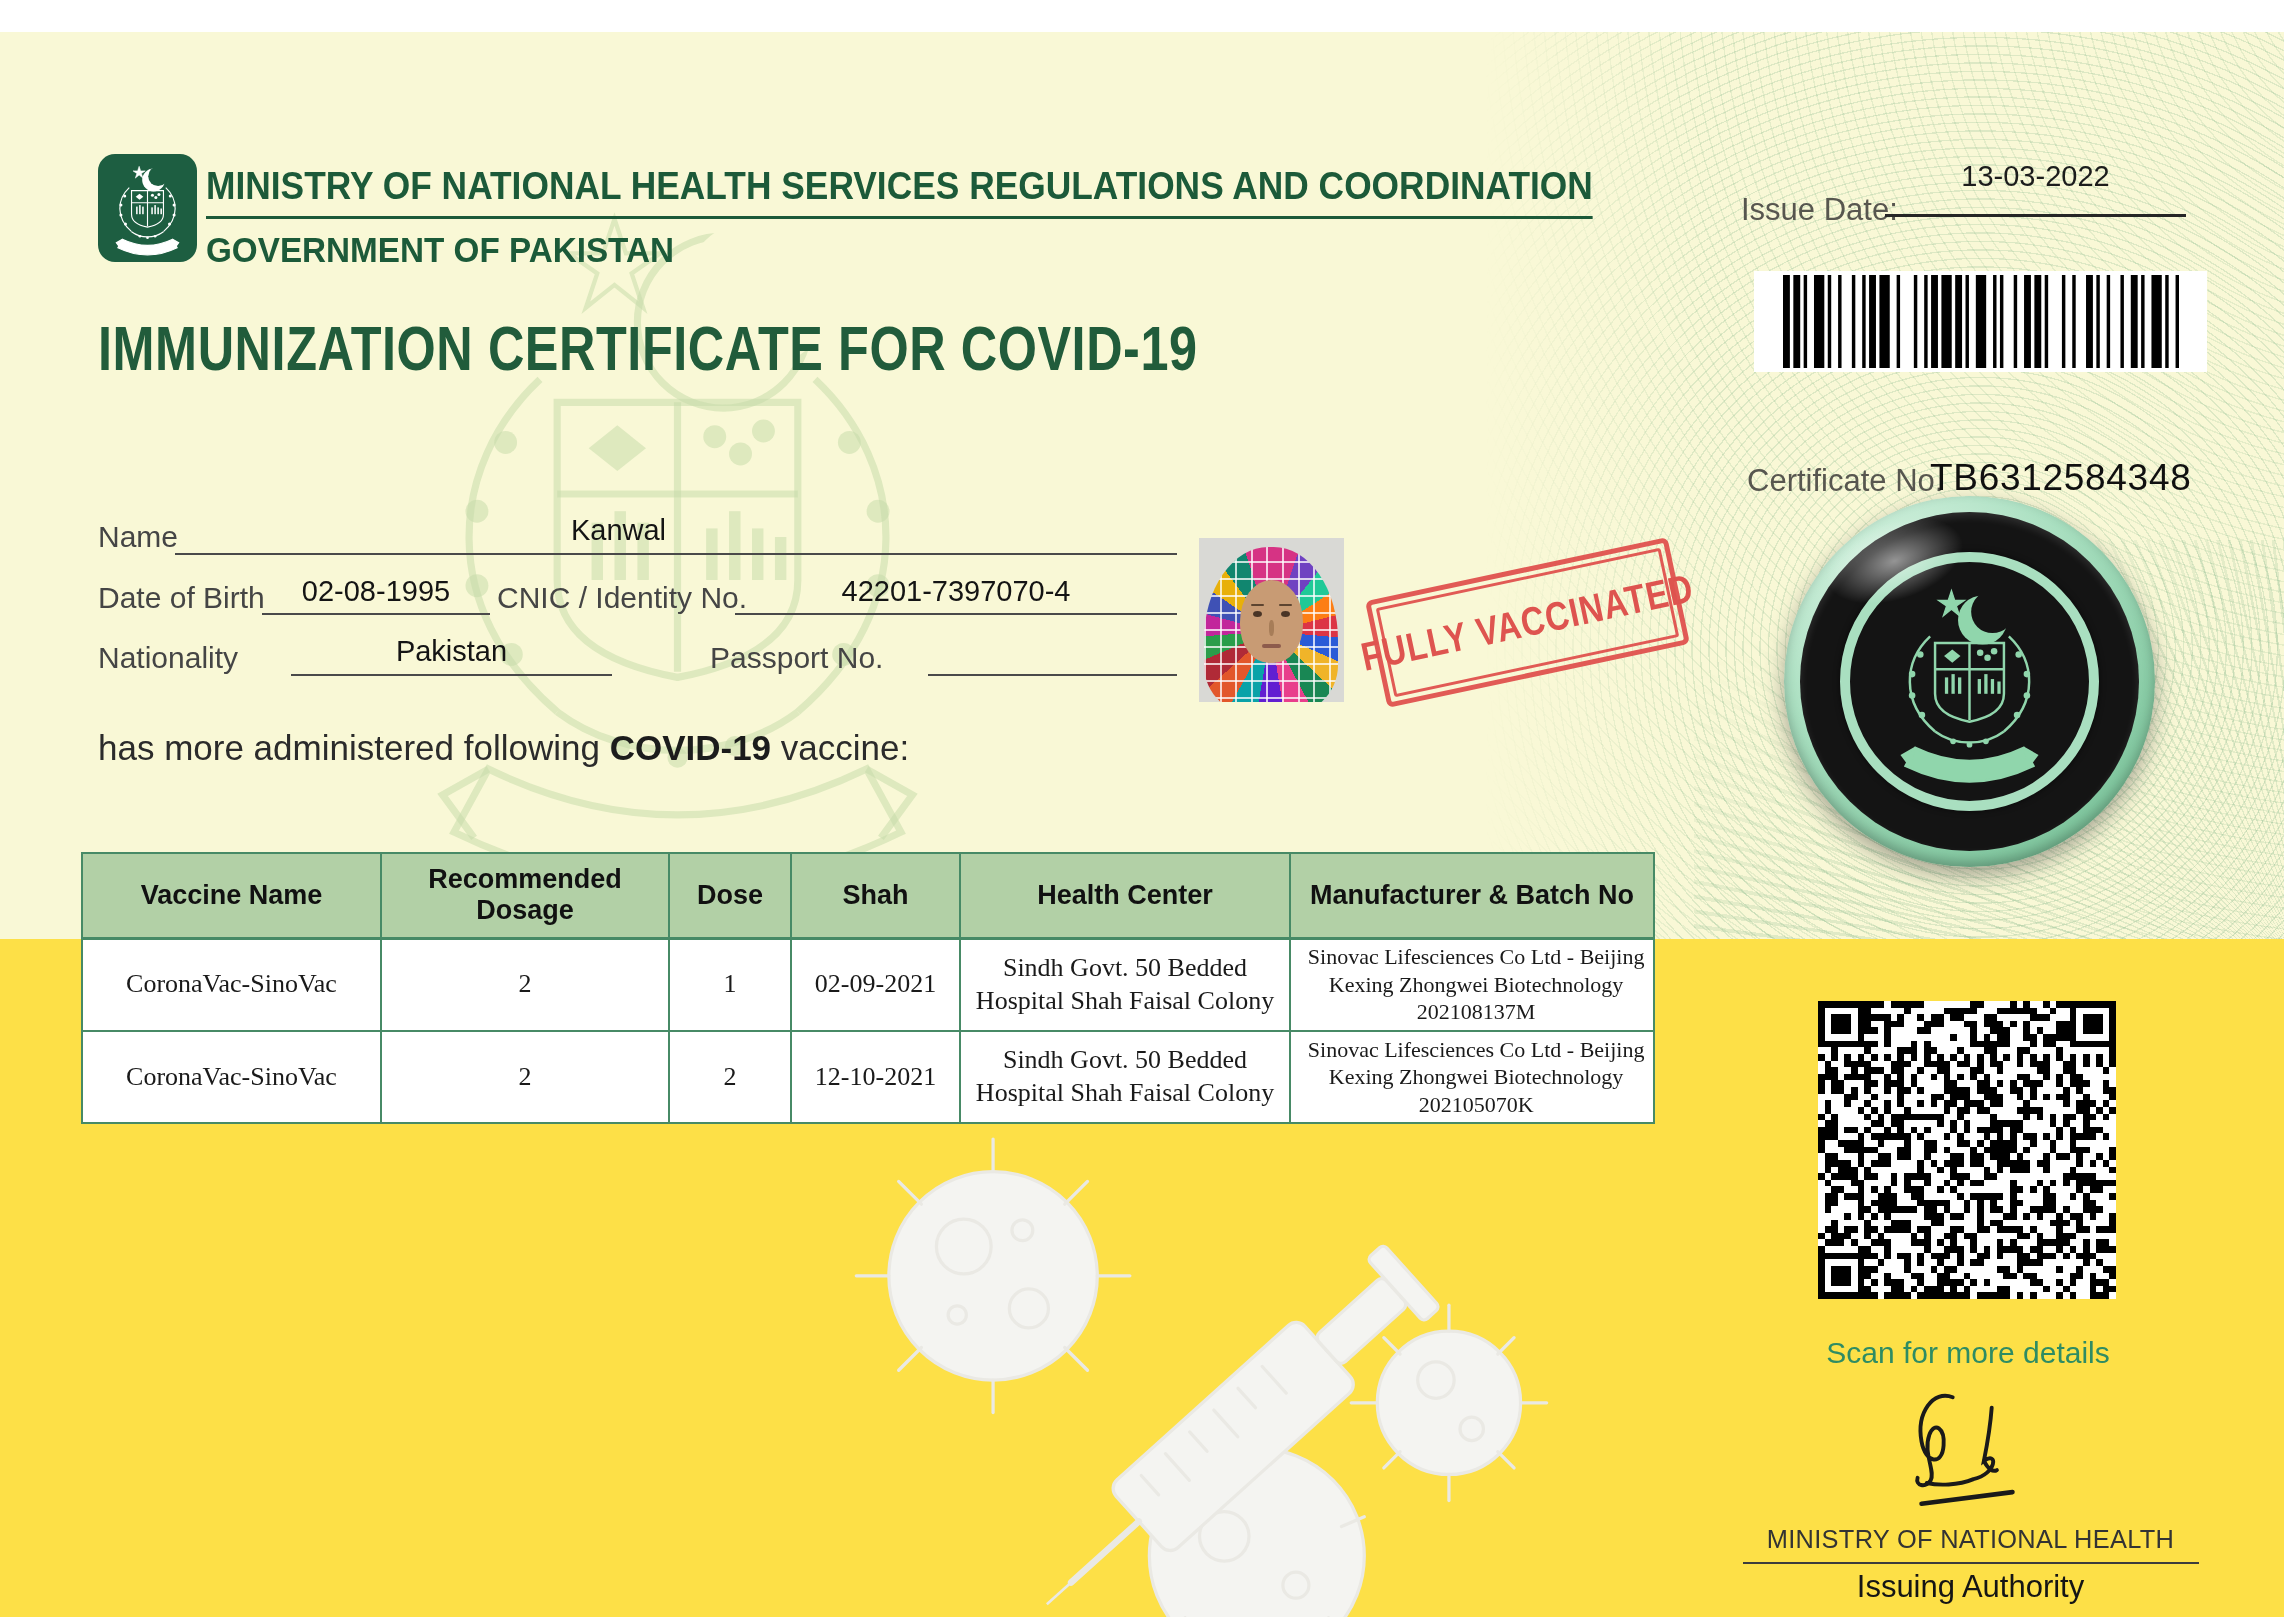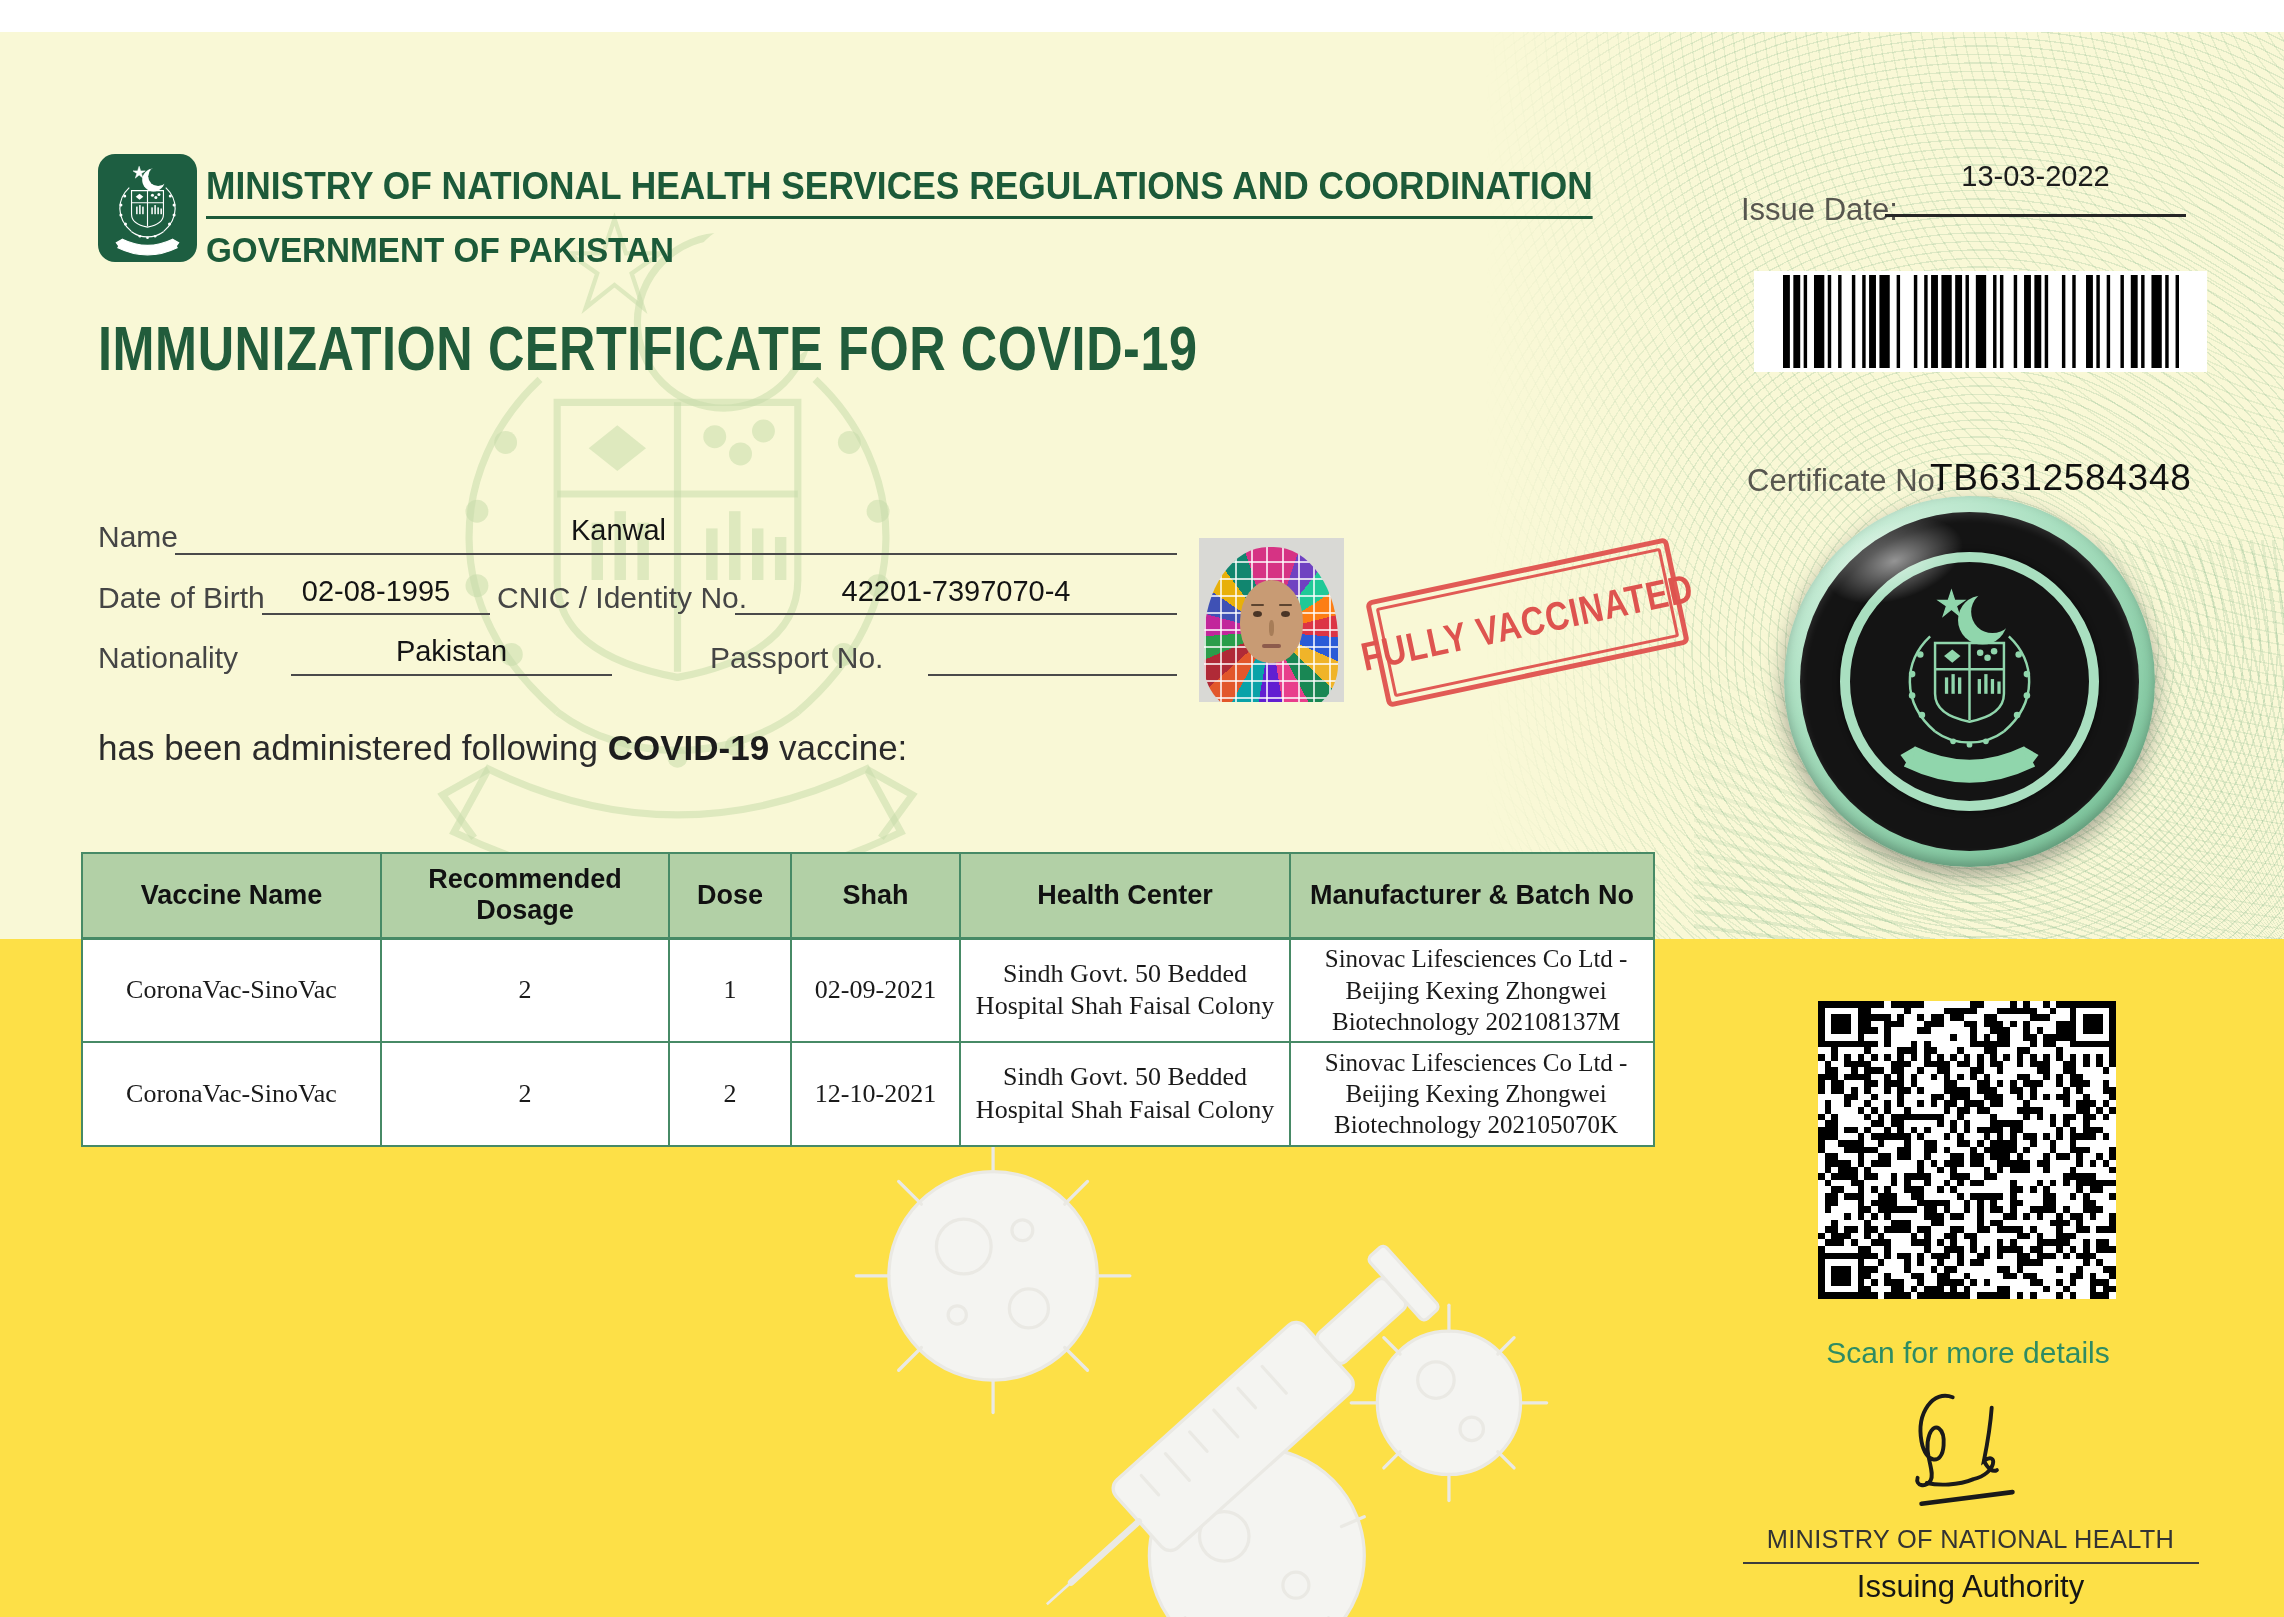--- a/index.html
+++ b/index.html
@@ -115,21 +115,21 @@
   .statement b { font-weight: bold; color: #1c1c1c; text-align: center; }
 
   
   .vtable { position: absolute; left: 81px; top: 820px; width: 1573px;
     border-collapse: collapse; table-layout: fixed; background: #ffffff; }
   .vtable th, .vtable td { border: 2.6px solid #478a66; text-align: center; vertical-align: middle; }
   .vtable th { background: #b2d0a6; color: #111; font-size: 27px; font-weight: bold;
     height: 85px; padding: 2.6px 6.5px; }
   .vtable td { font-size: 26px; color: #1a1a1a; height: 91px; padding: 3.9px 7.8px;
     line-height: 1.25; background: #ffffff; font-family: Liberation Serif, serif; }
-  .vtable td.small { font-size: 25px; padding-left: 16px; }
+  .vtable td.small { font-size: 22px; padding-left: 16px; }
   .vtable tr.header-row th { border-bottom: 3.9px solid #478a66; }
 
   
   .qr { position: absolute; left: 1818px; top: 969px; width: 298px; height: 298px;
     background: #ffffff; }
   .qr svg { width: 100%; height: 100%; }
   .qr-caption { position: absolute; left: 1792px; top: 1304px; width: 352px; text-align: center;
     font-size: 30px; color: #2f8c63; }
 
   .signature { position: absolute; left: 1876px; top: 1356px; width: 195px; height: 127px; }
@@ -448,21 +448,21 @@
 
   <div class="field-label" style="left:98px; top:609px;">Nationality</div>
   <div class="field-line" style="left:291px; top:642px; width:321px;"></div>
   <div class="field-value" style="left:291px; top:603px; width:321px;">Pakistan</div>
 
   <div class="field-label" style="left:710px; top:609px;">Passport No.</div>
   <div class="field-line" style="left:928px; top:642px; width:249px;"></div>
   <div class="field-value" style="left:928px; top:603px; width:249px;"></div>
 
   <div class="statement">
-    <span>has been administered following </span><b>COVID-19</b><span> vaccine:</span>
+    <span>has more administered following </span><b>COVID-19</b><span> vaccine:</span>
   </div>
 
   <table class="vtable">
     <colgroup>
       <col style="width:299px">
         <col style="width:288px">
         <col style="width:122px">
       <col style="width:169px">
         <col style="width:330px">
         <col style="width:364px">

